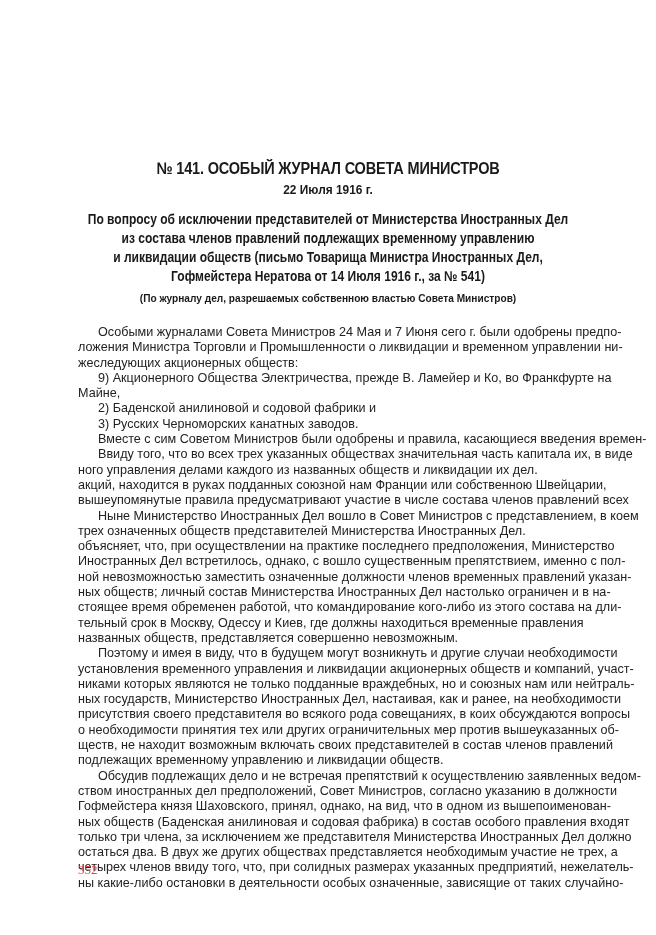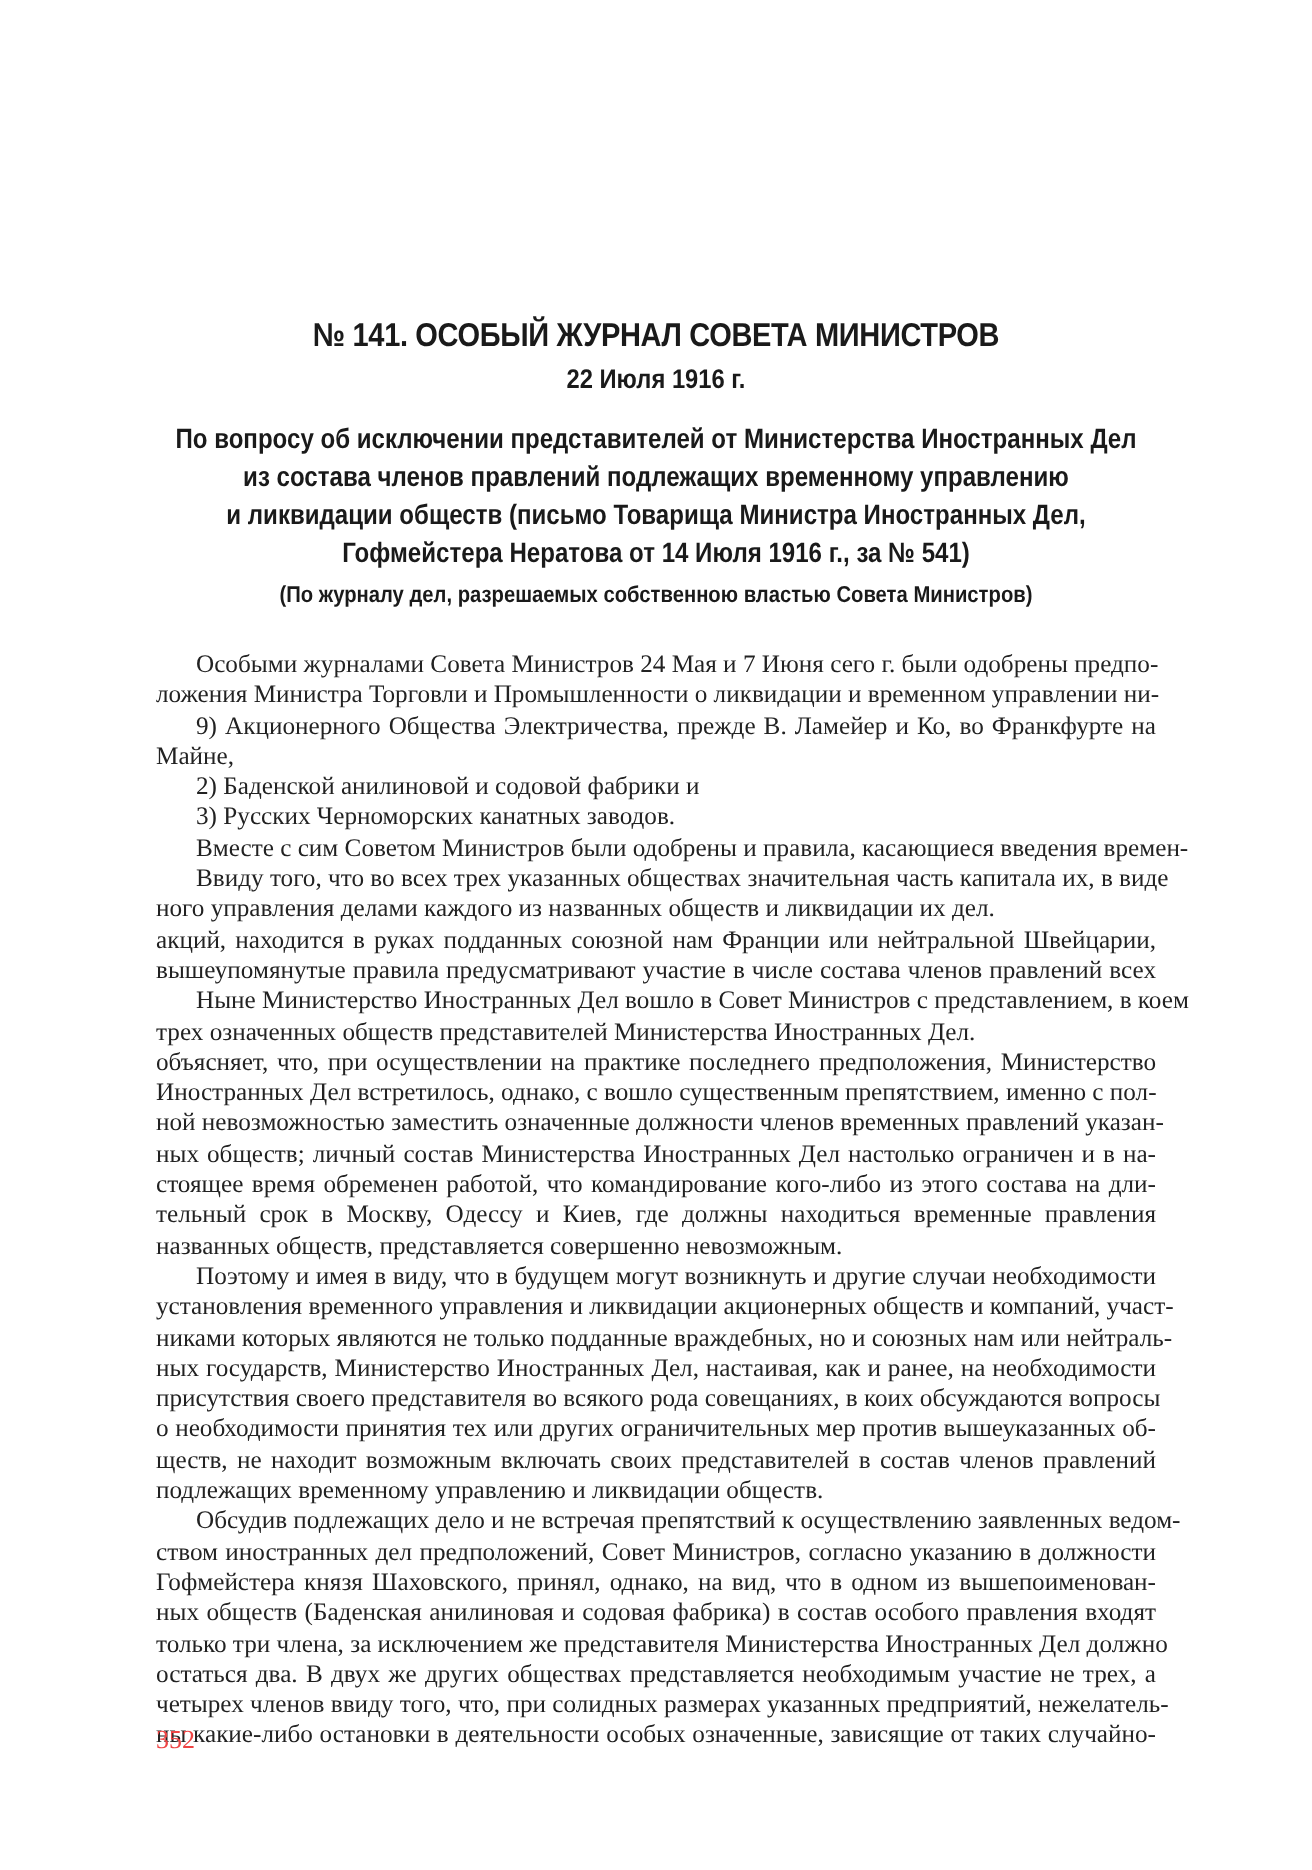--- a/index.html
+++ b/index.html
@@ -45,21 +45,21 @@
     .note {
       top: 292px;
       font-size: 11.5px;
       transform: scaleX(0.88);
     }
     .body-text {
       position: absolute;
       left: 78px;
       top: 325px;
       width: 500px;
-      font-family: Liberation Serif, serif;
+      font-family: Liberation Sans, sans-serif;
       font-size: 12.6px;
       line-height: 15.3px;
       color: #222;
     }
     .line {
       white-space: nowrap;
       text-align: justify;
       text-align-last: justify;
       display: block;
       height: 15.3px;
@@ -87,28 +87,29 @@
   <div>из состава членов правлений подлежащих временному управлению</div>
   <div>и ликвидации обществ (письмо Товарища Министра Иностранных Дел,</div>
   <div>Гофмейстера Нератова от 14 Июля 1916 г., за № 541)</div>
 </div>
 
 <div class="heading note">(По журналу дел, разрешаемых собственною властью Совета Министров)</div>
 
 <div class="body-text" id="body-text">
     <span class="line indent">Особыми журналами Совета Министров 24 Мая и 7 Июня сего г. были одобрены предпо-</span>
     <span class="line">ложения Министра Торговли и Промышленности о ликвидации и временном управлении ни-</span>
+    <span class="line last">жеследующих акционерных обществ:</span>
     <span class="line indent">9) Акционерного Общества Электричества, прежде В. Ламейер и Ко, во Франкфурте на</span>
     <span class="line last">Майне,</span>
     <span class="line indent last">2) Баденской анилиновой и содовой фабрики и</span>
     <span class="line indent last">3) Русских Черноморских канатных заводов.</span>
     <span class="line indent">Вместе с сим Советом Министров были одобрены и правила, касающиеся введения времен-</span>
     <span class="line indent">Ввиду того, что во всех трех указанных обществах значительная часть капитала их, в виде</span>
     <span class="line last">ного управления делами каждого из названных обществ и ликвидации их дел.</span>
-    <span class="line">акций, находится в руках подданных союзной нам Франции или нейтральной Швейцарии,</span>
+    <span class="line">акций, находится в руках подданных союзной нам Франции или собственною Швейцарии,</span>
     <span class="line">вышеупомянутые правила предусматривают участие в числе состава членов правлений всех</span>
     <span class="line indent">Ныне Министерство Иностранных Дел вошло в Совет Министров с представлением, в коем</span>
     <span class="line last">трех означенных обществ представителей Министерства Иностранных Дел.</span>
     <span class="line">объясняет, что, при осуществлении на практике последнего предположения, Министерство</span>
     <span class="line">Иностранных Дел встретилось, однако, с вошло существенным препятствием, именно с пол-</span>
     <span class="line">ной невозможностью заместить означенные должности членов временных правлений указан-</span>
     <span class="line">ных обществ; личный состав Министерства Иностранных Дел настолько ограничен и в на-</span>
     <span class="line">стоящее время обременен работой, что командирование кого-либо из этого состава на дли-</span>
     <span class="line">тельный срок в Москву, Одессу и Киев, где должны находиться временные правления</span>
     <span class="line last">названных обществ, представляется совершенно невозможным.</span>

